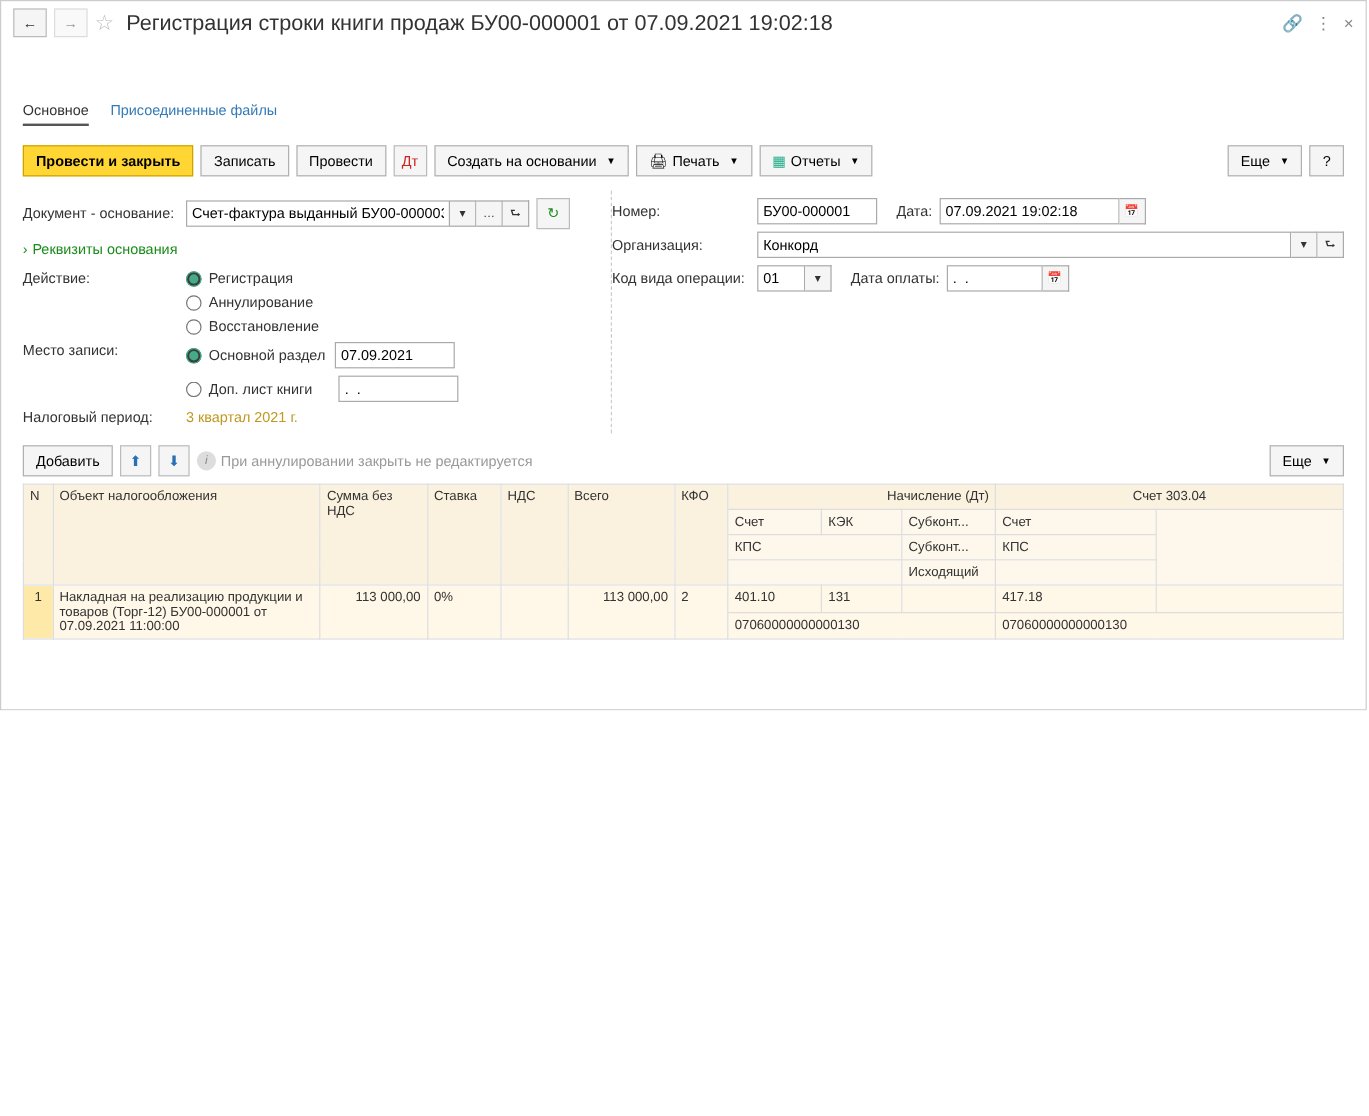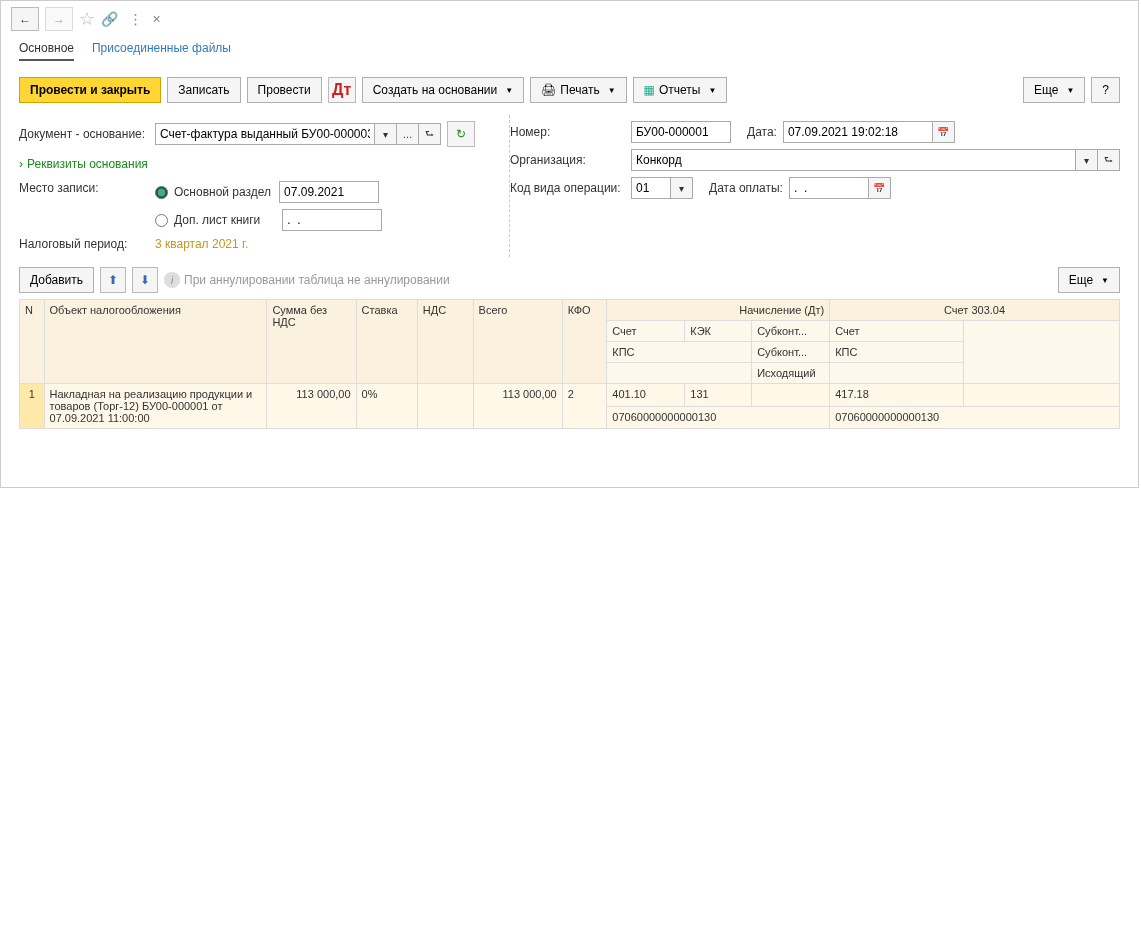--- a/index.html
+++ b/index.html
@@ -8,21 +8,21 @@
 
 
 .title-bar { display: flex; align-items: center; padding: 6px 10px; gap: 6px; }
 .nav-btn { width: 28px; height: 24px; border: 1px solid #bbb; background: #f5f5f5; display: flex; align-items: center; justify-content: center; cursor: pointer; }
 .star { color: #bbb; font-size: 18px; }
 .title-text { font-size: 18px; font-weight: 400; margin-left: 4px; flex: 1; }
 .title-right { display: flex; gap: 10px; align-items: center; color: #888; }
 .title-right span { cursor: pointer; font-size: 14px; }
 
 
-.sub-nav { display: flex; gap: 18px; padding: 0 18px 10px; }
+.sub-nav { display: flex; gap: 18px; padding: 0 18px 10px; margin-top: 44px; }
 .sub-nav a { color: #337ab7; text-decoration: none; padding: 4px 0; }
 .sub-nav a.active { color: #333; border-bottom: 2px solid #555; }
 
 
 .toolbar { display: flex; gap: 6px; padding: 6px 18px; align-items: center; }
 .btn { border: 1px solid #b0b0b0; background: #f5f5f5; padding: 5px 10px; cursor: pointer; font-size: 12px; display: inline-flex; align-items: center; gap: 4px; }
 .btn.primary { background: #ffd633; border-color: #cca300; font-weight: bold; }
 .btn.green { background: #ffd633; border-color: #cca300;}
 .btn .caret { font-size: 8px; margin-left: 4px; }
 .toolbar-right { margin-left: auto; display: flex; gap: 6px; }
@@ -89,38 +89,39 @@
 </style>
 </head>
 <body>
 
 <div class="window">
 
   <div class="title-bar">
     <div class="nav-btn">←</div>
     <div class="nav-btn" style="opacity:.5">→</div>
     <span class="star">☆</span>
+    <div class="title-text">Регистрация строки книги продаж БУ00-000001 от 07.09.2021 19:02:18</div>
     <div class="title-right">
       <span>🔗</span>
       <span>⋮</span>
       <span>×</span>
     </div>
   </div>
 
   <div class="sub-nav">
     <a class="active">Основное</a>
     <a>Присоединенные файлы</a>
   </div>
 
   <div class="toolbar">
     <button class="btn primary">Провести и закрыть</button>
     <button class="btn">Записать</button>
     <button class="btn">Провести</button>
     <span class="icon-btn">
-        <span style="color:#c22;font-size:16px;font-weight:bold">Дт</span>
+        <span style="color:#c22;font-size:12px;font-weight:normal">Дт</span>
       </span>
     <button class="btn">
         <span>Создать на основании</span>
         <span class="caret">▼</span>
       </button>
     <button class="btn">
         <span>🖨</span>
         <span>Печать</span>
         <span class="caret">▼</span>
       </button>
@@ -148,20 +149,37 @@
           <span class="mini">…</span>
           <span class="mini">⮑</span>
         </div>
         <span class="icon-btn" style="color:#1a8c1a">↻</span>
       </div>
       <div class="expand-link">
         <span style="color:#1a8c1a">›</span>
         <span>Реквизиты основания</span>
       </div>
       <div class="field-row" style="align-items:flex-start">
+        <span class="field-label">Действие:</span>
+        <div class="radio-group">
+          <label class="radio-item">
+              <input type="radio" checked="" style="">
+              <span>Регистрация</span>
+            </label>
+          <label class="radio-item">
+              <input type="radio" style="">
+              <span>Аннулирование</span>
+            </label>
+          <label class="radio-item">
+              <input type="radio" style="">
+              <span>Восстановление</span>
+            </label>
+        </div>
+      </div>
+      <div class="field-row" style="align-items:flex-start">
         <span class="field-label">Место записи:</span>
         <div class="radio-group">
           <div style="display:flex;gap:8px;align-items:center">
             <label class="radio-item">
                 <input type="radio" checked="" style="">
                 <span>Основной раздел</span>
               </label>
             <input class="input small" value="07.09.2021" style="">
           </div>
           <div style="display:flex;gap:8px;align-items:center">
@@ -215,21 +233,21 @@
   </div>
 
 
   <div class="tab-content">
     <div class="tab-toolbar">
       <button class="btn">Добавить</button>
       <span class="arrow-btn">⬆</span>
       <span class="arrow-btn">⬇</span>
       <span class="info-hint">
           <span class="i-icon">i</span>
-          <span>При аннулировании таблица не аннулировании</span>
+          <span>При аннулировании закрыть не редактируется</span>
         </span>
       <div style="margin-left:auto"><button class="btn">
             <span>Еще</span>
             <span class="caret">▼</span>
           </button></div>
     </div>
 
     <table class="grid">
       <colgroup>
         <col style="width:22px">

